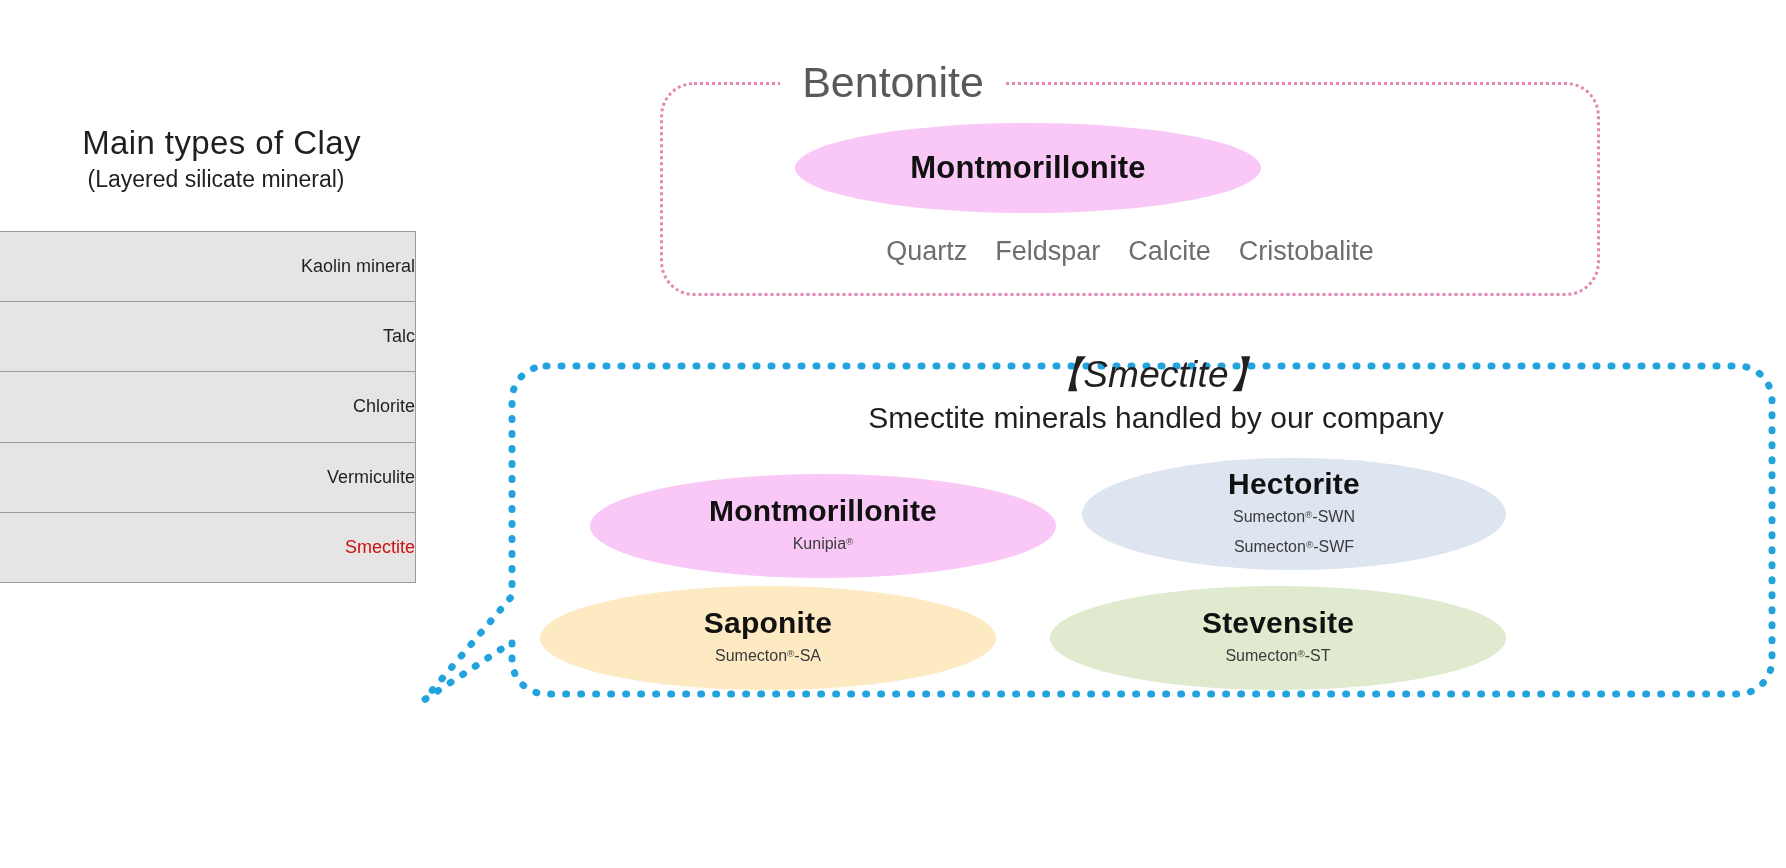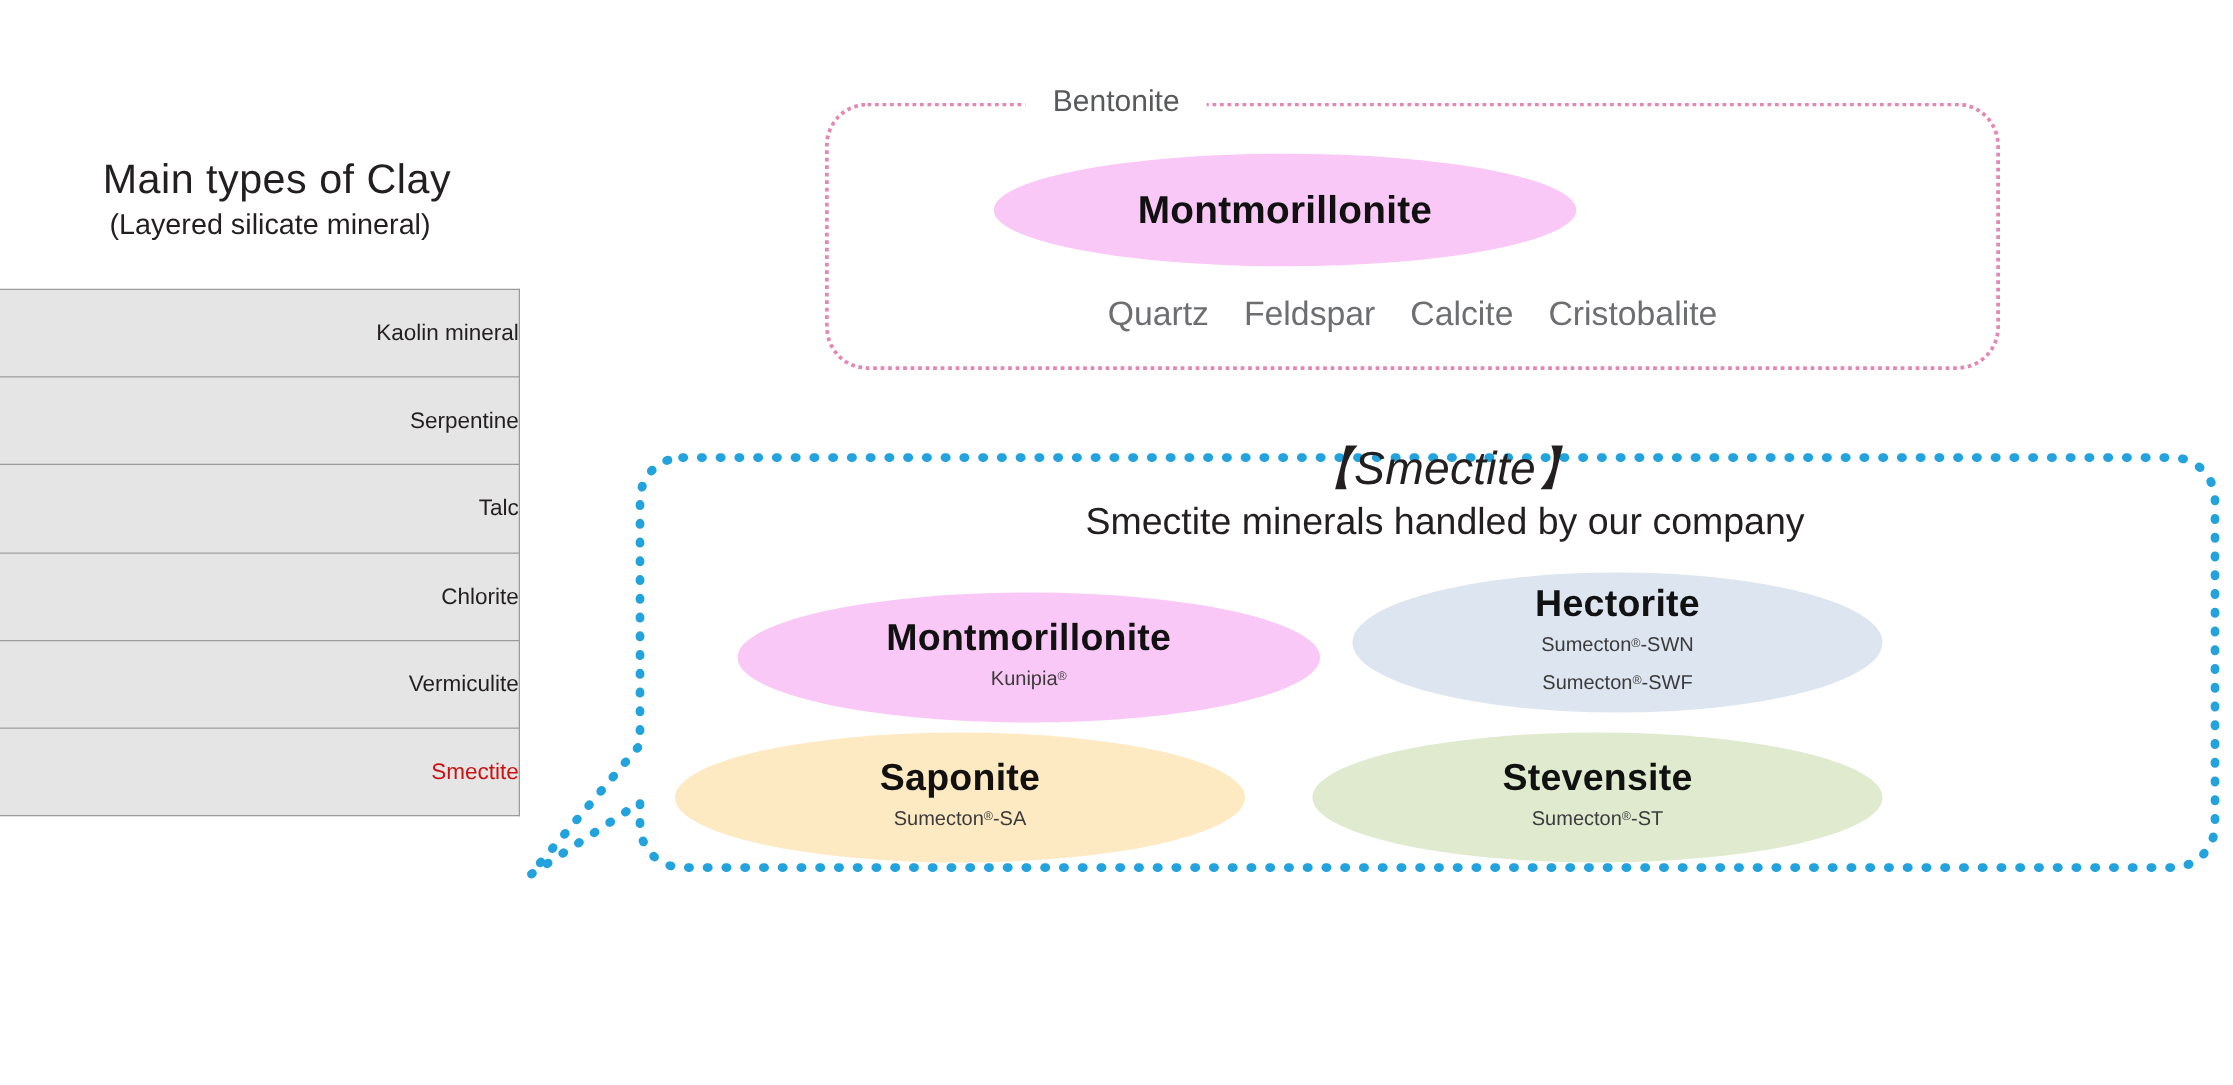--- a/index.html
+++ b/index.html
@@ -77,21 +77,21 @@
     box-sizing: border-box;
     background: transparent;
   }
   #bentonite-label {
     position: absolute;
     left: 50%;
     top: 82px;
     transform: translate(-50%, -50%);
     background: #ffffff;
     padding: 0 22px;
-    font-size: 24px;
+    font-size: 43px;
     line-height: 40px;
     color: #58595b;
     white-space: nowrap;
     z-index: 3;
   }
 
   #bentonite-ellipse {
     position: absolute;
     left: 795px;
     top: 123px;
@@ -207,23 +207,20 @@
 
 <div id="clay-title-block">
   <div id="clay-title-main">Main types of Clay</div>
   <div id="clay-title-sub">(Layered silicate mineral)</div>
 </div>
 
 <table id="clay-table">
   <tbody>
     <tr>
       <td>Kaolin mineral</td>
-    </tr>
-    <tr>
-      <td>Serpentine</td>
     </tr>
     <tr>
       <td>Talc</td>
     </tr>
     <tr>
       <td>Chlorite</td>
     </tr>
     <tr>
       <td>Vermiculite</td>
     </tr>

